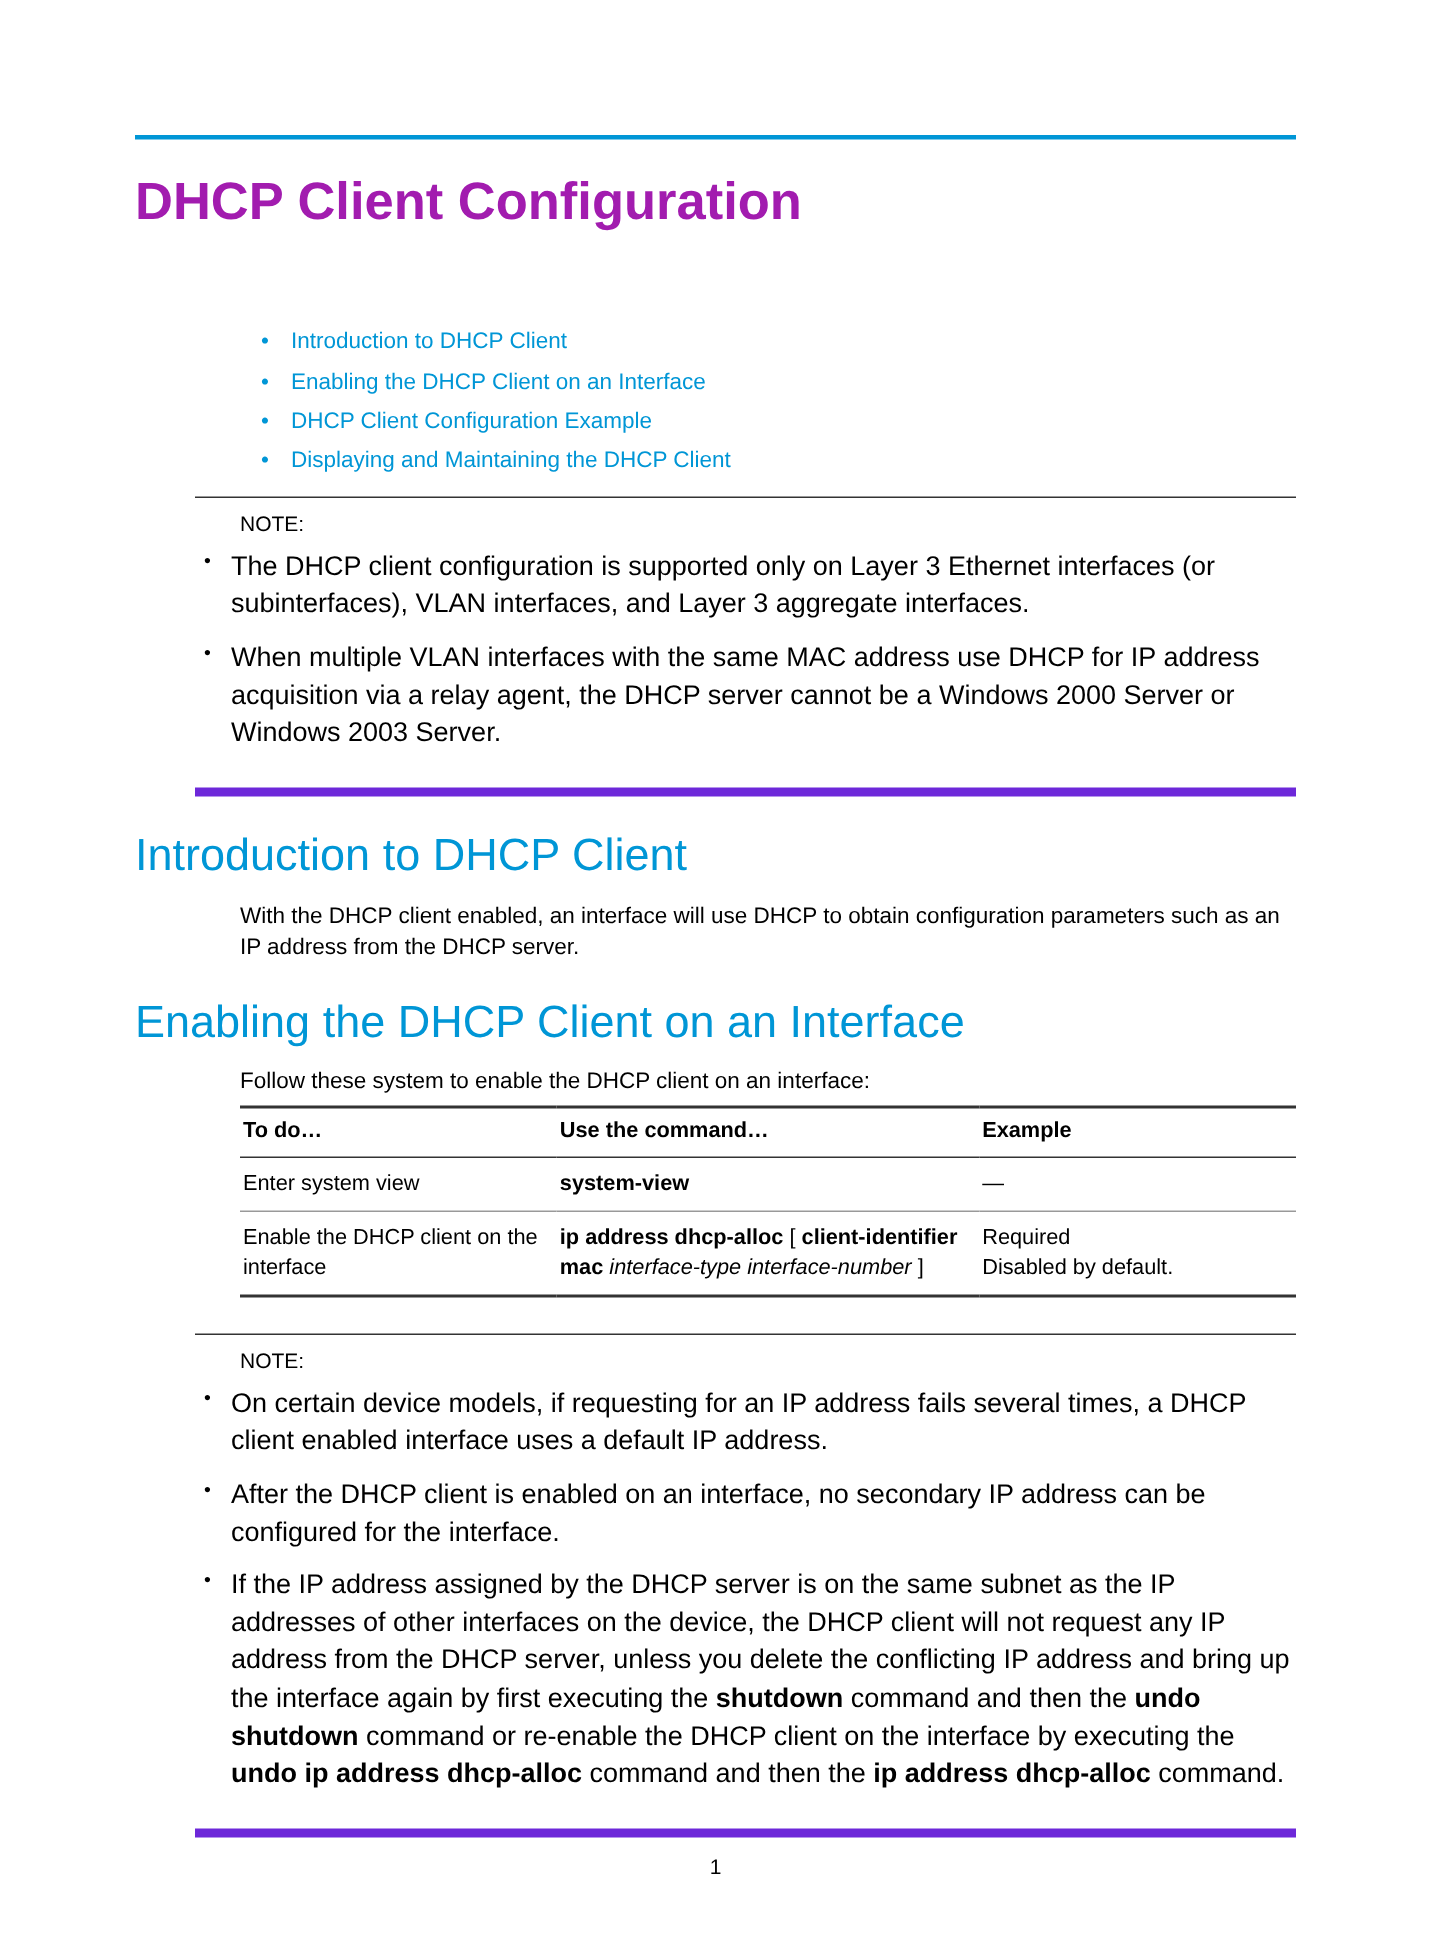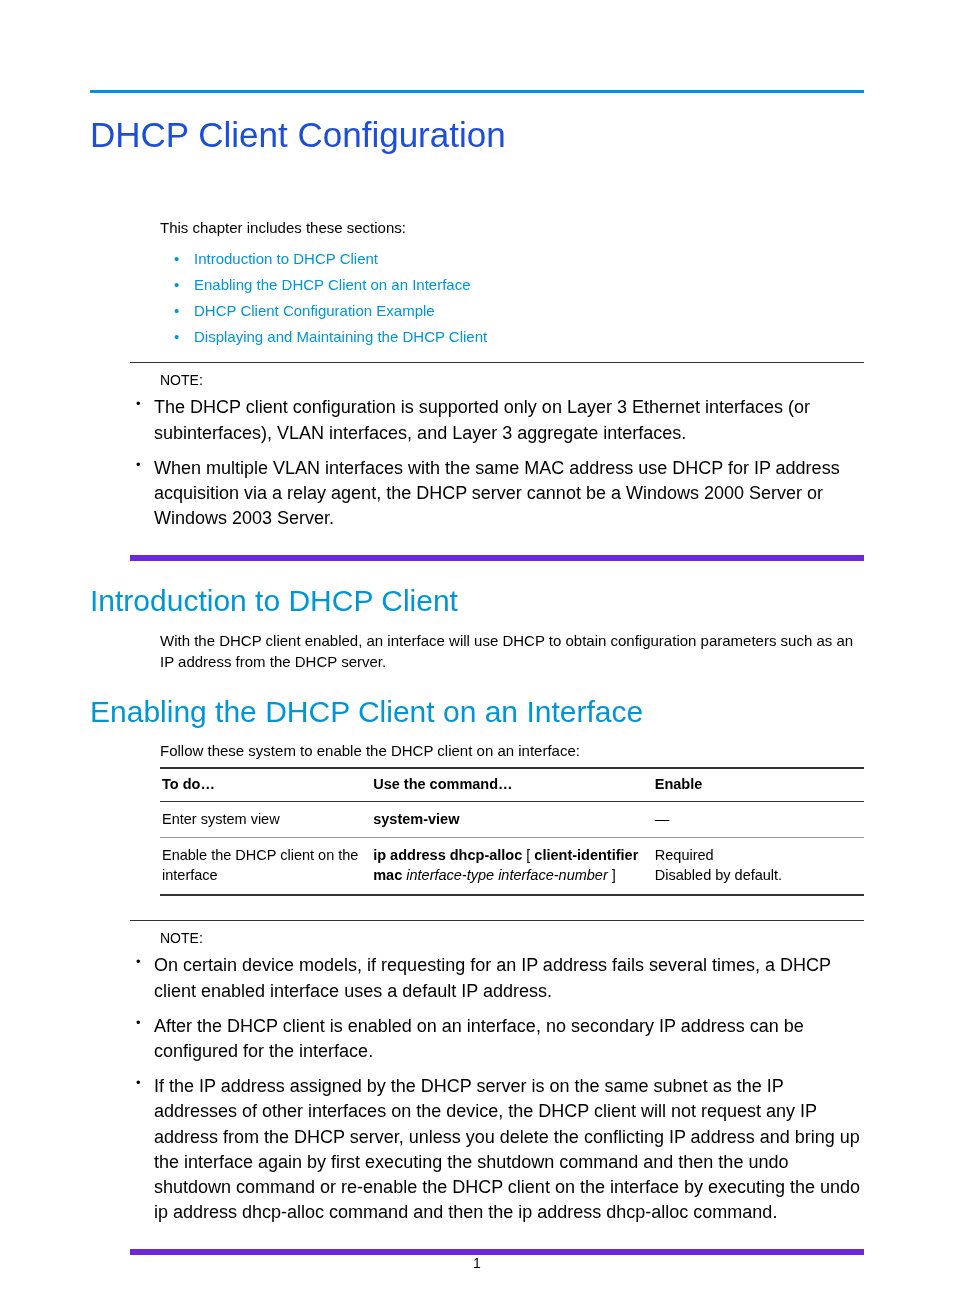--- a/index.html
+++ b/index.html
@@ -17,23 +17,23 @@
     min-height: 1294px;
     padding: 90px 90px 40px 90px;
     position: relative;
   }
   .top-rule {
     border-top: 3px solid #0096d6;
     margin-bottom: 18px;
   }
   h1.title {
     font-family: Arial, Helvetica, sans-serif;
-    font-weight: normal;
+    font-weight: bold;
     font-size: 35px;
-    color: #1d4ed8;
+    color: #a21caf;
     margin: 0 0 60px 0;
   }
   .indent {
     margin-left: 70px;
   }
   p.intro {
     margin: 0 0 10px 0;
   }
   ul.toc {
     list-style: none;
@@ -124,31 +124,30 @@
   .cmd-bold { font-weight: bold; }
   .cmd-ital { font-style: italic; }
   .pagenum {
     position: absolute;
     bottom: 40px;
     left: 0;
     width: 100%;
     text-align: center;
     font-size: 14px;
   }
-  .inline-bold { font-weight: normal; }
+  .inline-bold { font-weight: bold; }
 </style>
 </head>
 <body>
 
 <div class="page">
   <div class="top-rule"></div>
   <h1 class="title">DHCP Client Configuration</h1>
 
   <div class="indent">
-    <p class="intro">This chapter includes these sections:</p>
     <ul class="toc">
       <li><a href="#">Introduction to DHCP Client</a></li>
       <li><a href="#">Enabling the DHCP Client on an Interface</a></li>
       <li><a href="#">DHCP Client Configuration Example</a></li>
       <li><a href="#">Displaying and Maintaining the DHCP Client</a></li>
     </ul>
   </div>
 
   <div class="note-block">
     <div class="note-label">NOTE:</div>
@@ -165,21 +164,21 @@
 
   <h2 class="section">Enabling the DHCP Client on an Interface</h2>
   <div class="indent">
     <p class="body" style="margin-bottom:4px">Follow these system to enable the DHCP client on an interface:</p>
 
     <table class="cmd">
       <thead>
         <tr>
           <th style="width:30%">To do…</th>
           <th style="width:40%">Use the command…</th>
-          <th style="width:30%">Enable</th>
+          <th style="width:30%">Example</th>
         </tr>
       </thead>
       <tbody>
         <tr>
           <td>Enter system view</td>
           <td><span class="cmd-bold">system-view</span></td>
           <td>—</td>
         </tr>
         <tr>
           <td>Enable the DHCP client on the interface</td>

